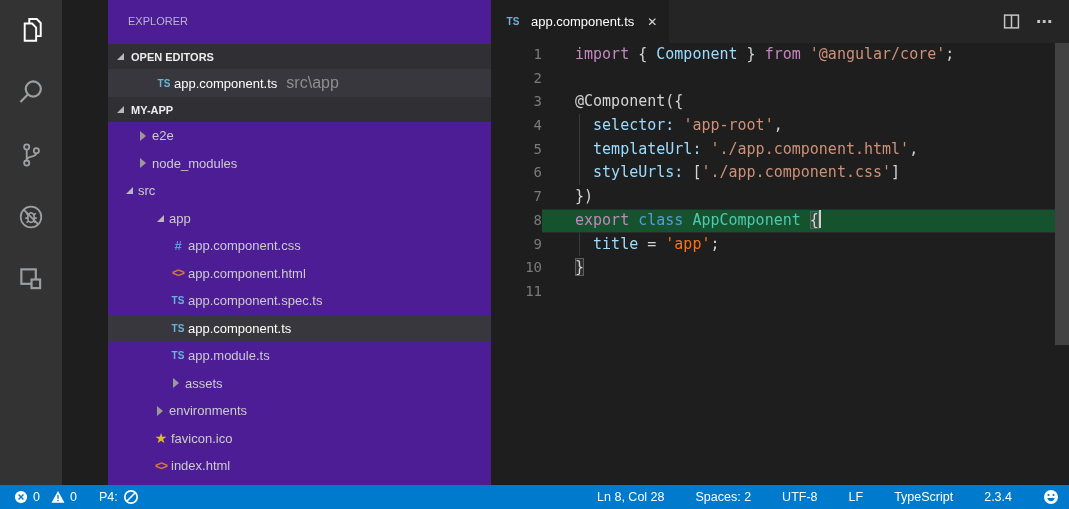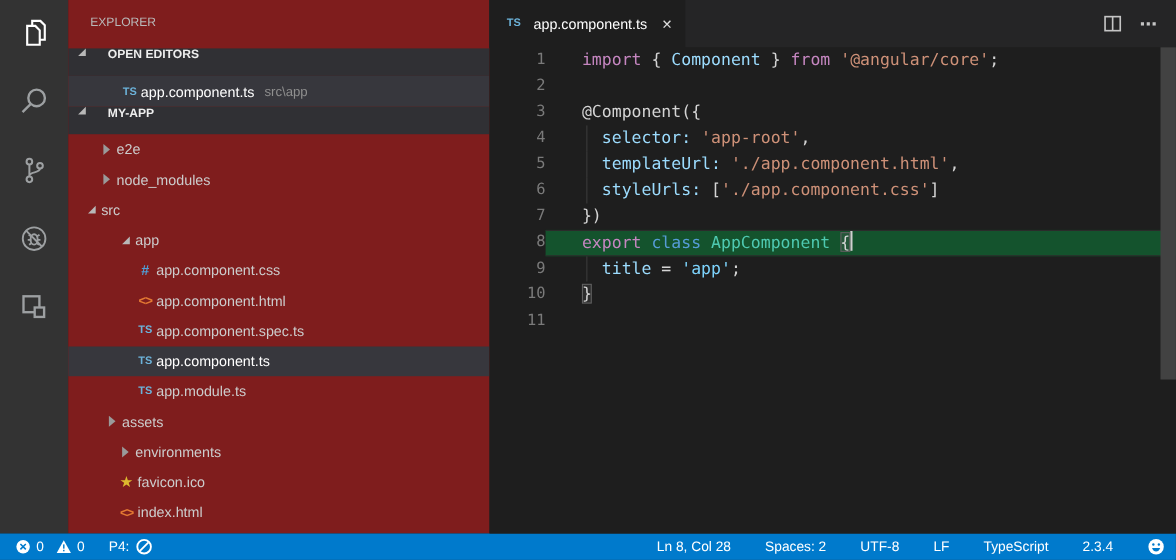--- a/index.html
+++ b/index.html
@@ -6,28 +6,28 @@
   html,body { width:1069px; height:509px; overflow:hidden; }
   body { font-family:"Liberation Sans","DejaVu Sans",sans-serif; background:#1e1e1e; color:#ccc; }
   .app { width:1069px; height:509px; display:flex; flex-direction:column; }
   .main { flex:1; display:flex; min-height:0; }
 
   
   .activitybar { width:62px; background:#333333; flex-shrink:0; display:flex; flex-direction:column; }
   .ab-cell { width:62px; height:62px; display:flex; align-items:center; justify-content:center; cursor:pointer; }
 
   
-  .sidebar { width:383px; background:#7f1d1d; flex-shrink:0; font-size:13px; color:#cccccc; overflow:hidden; }
+  .sidebar { width:383px; background:#4c1d95; flex-shrink:0; font-size:13px; color:#cccccc; overflow:hidden;margin-left:46px; }
   .sidebar-title { height:44px; padding:15px 0 0 20px; font-size:11px; color:#b9b9b9; }
-  .section-header { height:25px; background:#303034; display:flex; align-items:flex-start; gap:20px;
+  .section-header { height:25px; background:#303034; display:flex; align-items:center; gap:7px;
                     padding-left:9px; font-size:11px; font-weight:bold; color:#eeeeee; cursor:pointer; }
   .row { height:27.5px; display:flex; align-items:center; cursor:pointer; white-space:nowrap; }
   .row.selected { background:#37373d; color:#ffffff; }
   .open-ed { height:28px; padding-left:46px; }
-  .detail { color:#8f8f8f; font-size:12px; margin-left:9px; }
+  .detail { color:#8f8f8f; font-size:16px; margin-left:9px; }
 
   .twbox { width:18px; display:flex; justify-content:center; flex-shrink:0; }
   .tw { width:0; height:0; }
   .tw.exp { border-left:7px solid transparent; border-bottom:7px solid #b8b8b8; }
   .tw.col { border-top:5px solid transparent; border-bottom:5px solid transparent; border-left:6px solid #9a9a9a; }
 
   .fi { width:20px; text-align:center; font-weight:bold; flex-shrink:0; font-family:"Liberation Sans",sans-serif; }
   .fi.ts   { color:#6CB2D9; font-size:10px; }
   .fi.css  { color:#519FD7; font-size:13px; }
   .fi.html { color:#E37933; font-size:12px; letter-spacing:-1px; }
@@ -163,21 +163,21 @@
             <span>app.component.spec.ts</span>
           </div>
           <div class="row selected" style="padding-left: 60px;">
             <span class="fi ts">TS</span>
             <span>app.component.ts</span>
           </div>
           <div class="row" style="padding-left: 60px;">
             <span class="fi ts">TS</span>
             <span>app.module.ts</span>
           </div>
-          <div class="row" style="padding-left: 31px;">
+          <div class="row" style="padding-left: 59px;">
             <span class="twbox">
               <span class="tw col"></span>
             </span>
             <span>assets</span>
           </div>
           <div class="row" style="padding-left: 43px;">
             <span class="twbox">
               <span class="tw col"></span>
             </span>
             <span>environments</span>
@@ -210,21 +210,21 @@
       </div>
       <div class="code" id="code">
           <div class="code-line"><span class="ln">1</span><span class="line-body"><span style="color: rgb(197, 134, 192);">import </span><span style="color: rgb(212, 212, 212);">{ </span><span style="color: rgb(156, 220, 254);">Component</span><span style="color: rgb(212, 212, 212);"> } </span><span style="color: rgb(197, 134, 192);">from </span><span style="color: rgb(206, 145, 120);">'@angular/core'</span><span style="color: rgb(212, 212, 212);">;</span></span></div>
           <div class="code-line"><span class="ln">2</span><span class="line-body"></span></div>
           <div class="code-line"><span class="ln">3</span><span class="line-body"><span style="color: rgb(212, 212, 212);">@Component({</span></span></div>
           <div class="code-line"><span class="ln">4</span><span class="line-body"><span class="iguide"></span><span style="color: rgb(212, 212, 212);">  </span><span style="color: rgb(156, 220, 254);">selector:</span><span style="color: rgb(212, 212, 212);"> </span><span style="color: rgb(206, 145, 120);">'app-root'</span><span style="color: rgb(212, 212, 212);">,</span></span></div>
           <div class="code-line"><span class="ln">5</span><span class="line-body"><span class="iguide"></span><span style="color: rgb(212, 212, 212);">  </span><span style="color: rgb(156, 220, 254);">templateUrl:</span><span style="color: rgb(212, 212, 212);"> </span><span style="color: rgb(206, 145, 120);">'./app.component.html'</span><span style="color: rgb(212, 212, 212);">,</span></span></div>
           <div class="code-line"><span class="ln">6</span><span class="line-body"><span class="iguide"></span><span style="color: rgb(212, 212, 212);">  </span><span style="color: rgb(156, 220, 254);">styleUrls:</span><span style="color: rgb(212, 212, 212);"> [</span><span style="color: rgb(206, 145, 120);">'./app.component.css'</span><span style="color: rgb(212, 212, 212);">]</span></span></div>
           <div class="code-line"><span class="ln">7</span><span class="line-body"><span style="color: rgb(212, 212, 212);">})</span></span></div>
           <div class="code-line current"><span class="ln">8</span><span class="line-body"><span style="color: rgb(197, 134, 192);">export </span><span style="color: rgb(86, 156, 214);">class </span><span style="color: rgb(78, 201, 176);">AppComponent </span><span class="brk" style="color: rgb(212, 212, 212);">{</span><span class="cursor"></span></span></div>
-          <div class="code-line"><span class="ln">9</span><span class="line-body"><span class="iguide"></span><span style="color: rgb(212, 212, 212);">  </span><span style="color: rgb(156, 220, 254);">title</span><span style="color: rgb(212, 212, 212);"> = </span><span style="color: #7dd3fc;">'app'</span><span style="color: rgb(212, 212, 212);">;</span></span></div>
+          <div class="code-line"><span class="ln">9</span><span class="line-body"><span class="iguide"></span><span style="color: rgb(212, 212, 212);">  </span><span style="color: rgb(156, 220, 254);">title</span><span style="color: rgb(212, 212, 212);"> = </span><span style="color: #f97316;">'app'</span><span style="color: rgb(212, 212, 212);">;</span></span></div>
           <div class="code-line"><span class="ln">10</span><span class="line-body"><span class="brk" style="color: rgb(212, 212, 212);">}</span></span></div>
           <div class="code-line"><span class="ln">11</span><span class="line-body"></span></div>
         </div>
       <div class="scroll-thumb"></div>
     </div>
   </div>
 
   <div class="statusbar">
     <div class="sb-left">
       <span class="sb-item">

